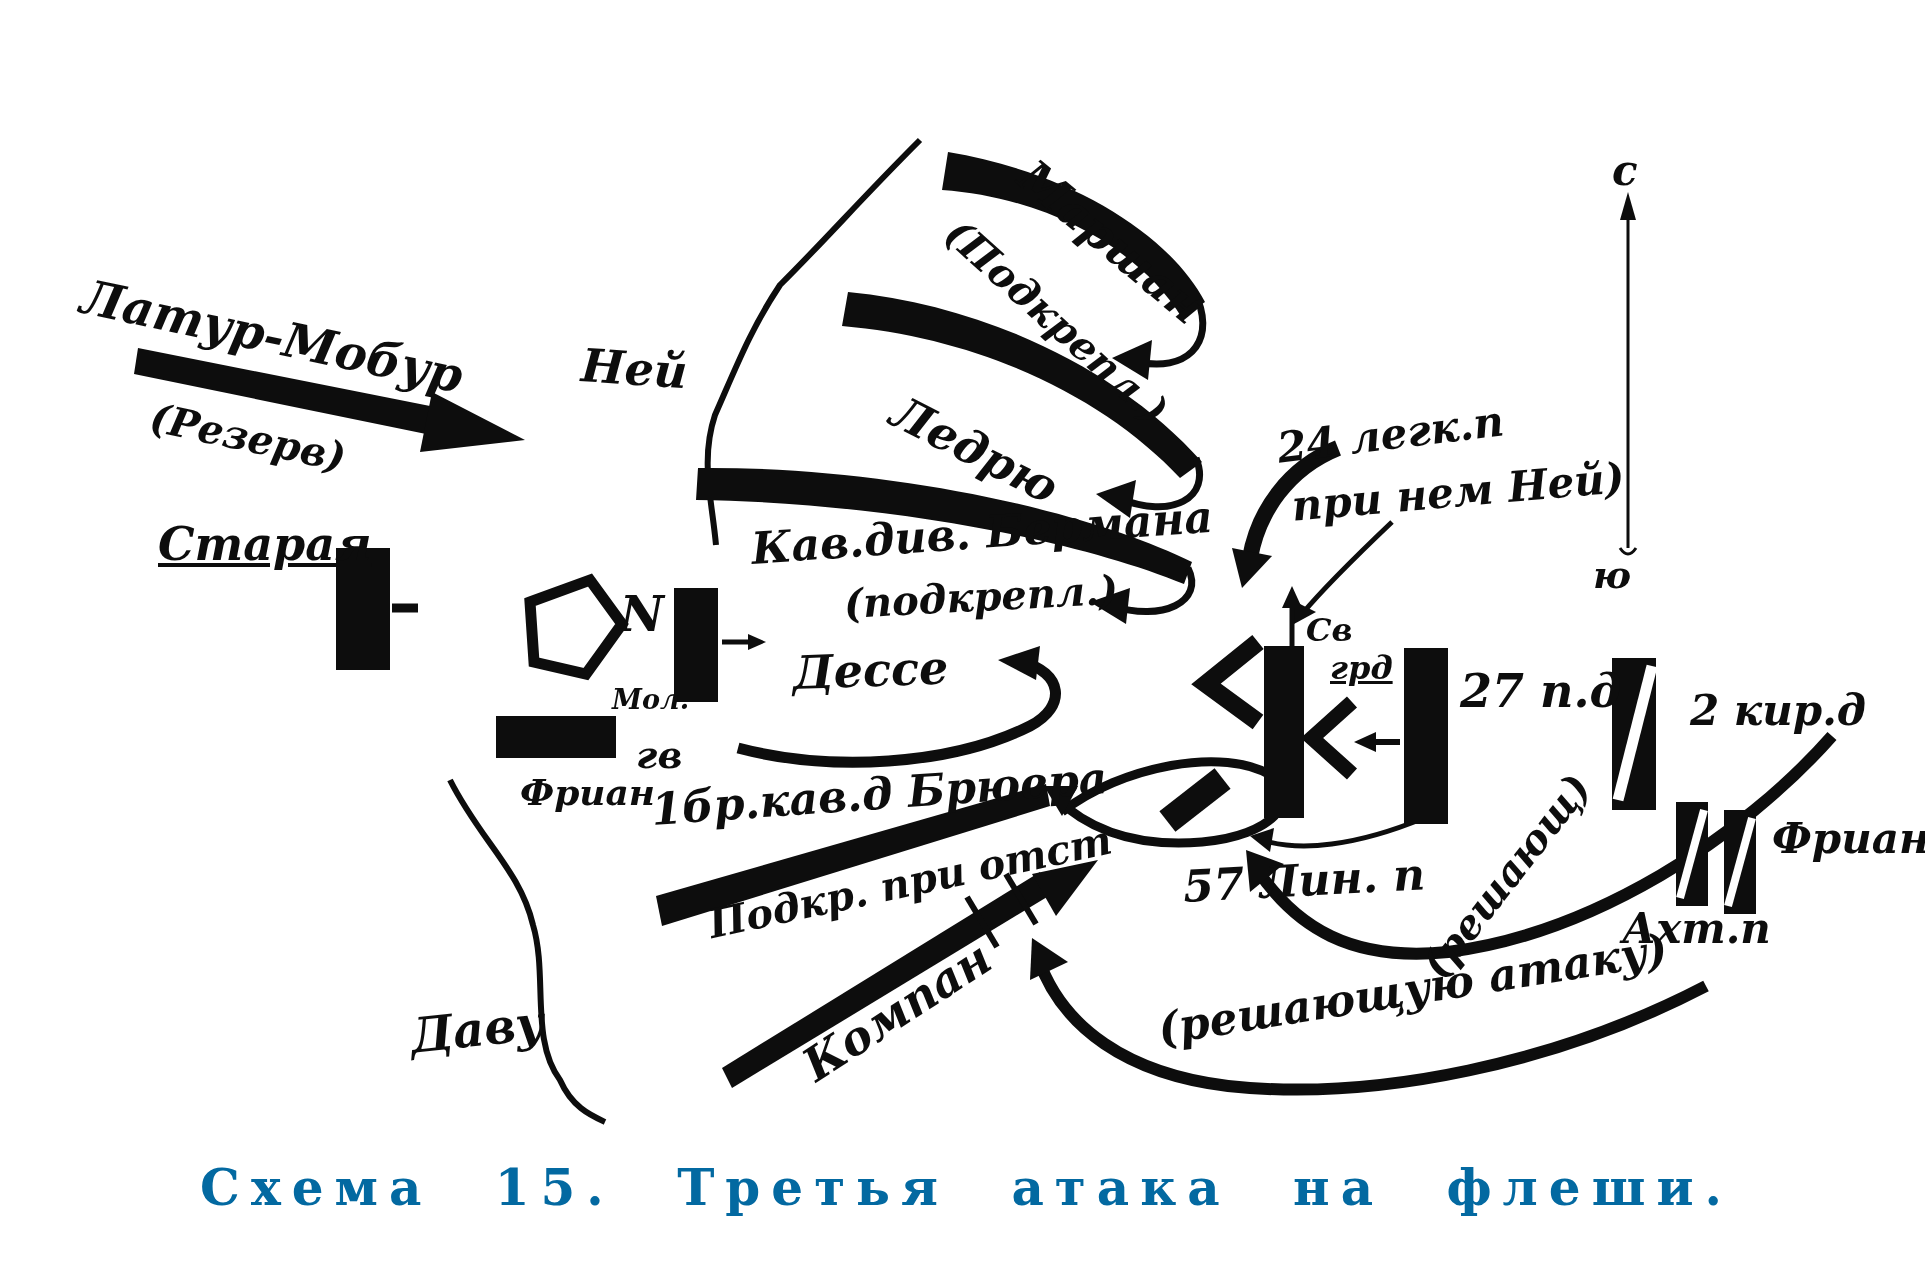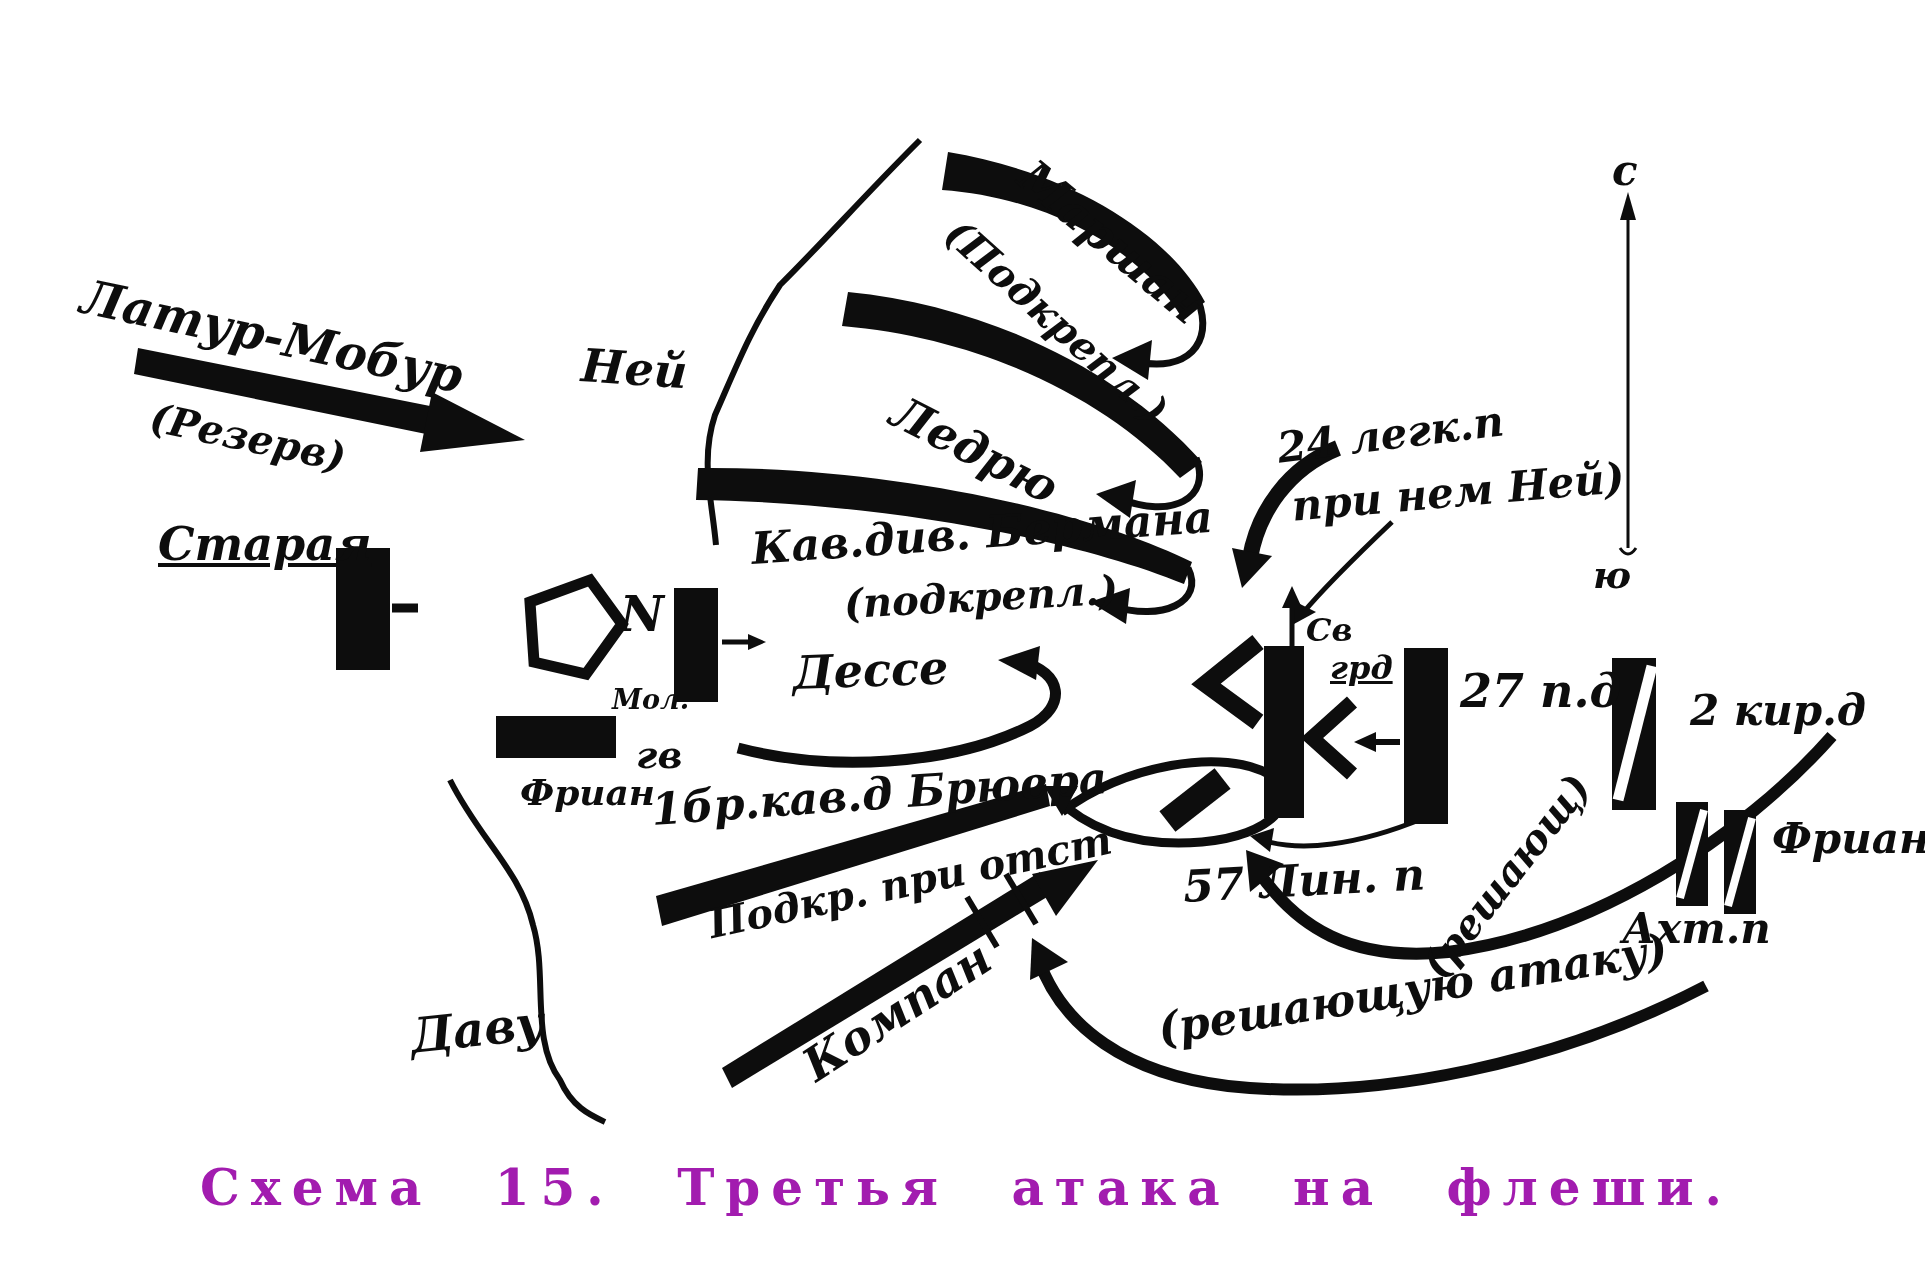--- a/index.html
+++ b/index.html
@@ -28,21 +28,21 @@
     position:absolute;
     left:8px;right:0;
     top:1158px;
     text-align:center;
     font-family:"DejaVu Serif", serif;
     font-weight:bold;
     font-style:normal;
     font-size:50px;
     letter-spacing:11px;
     word-spacing:34px;
-    color:#a21caf;
+    color:#0369a1;
   }
 </style>
 </head>
 <body>
 
 <div id="stage">
 
   <svg class="map-art" width="1925" height="1278" viewBox="0 0 1925 1278">
 
     <path class="stroke" stroke-width="6" d="M920,140 C860,200 830,235 780,285 C750,330 735,370 715,415 C700,460 712,500 716,545"></path>

